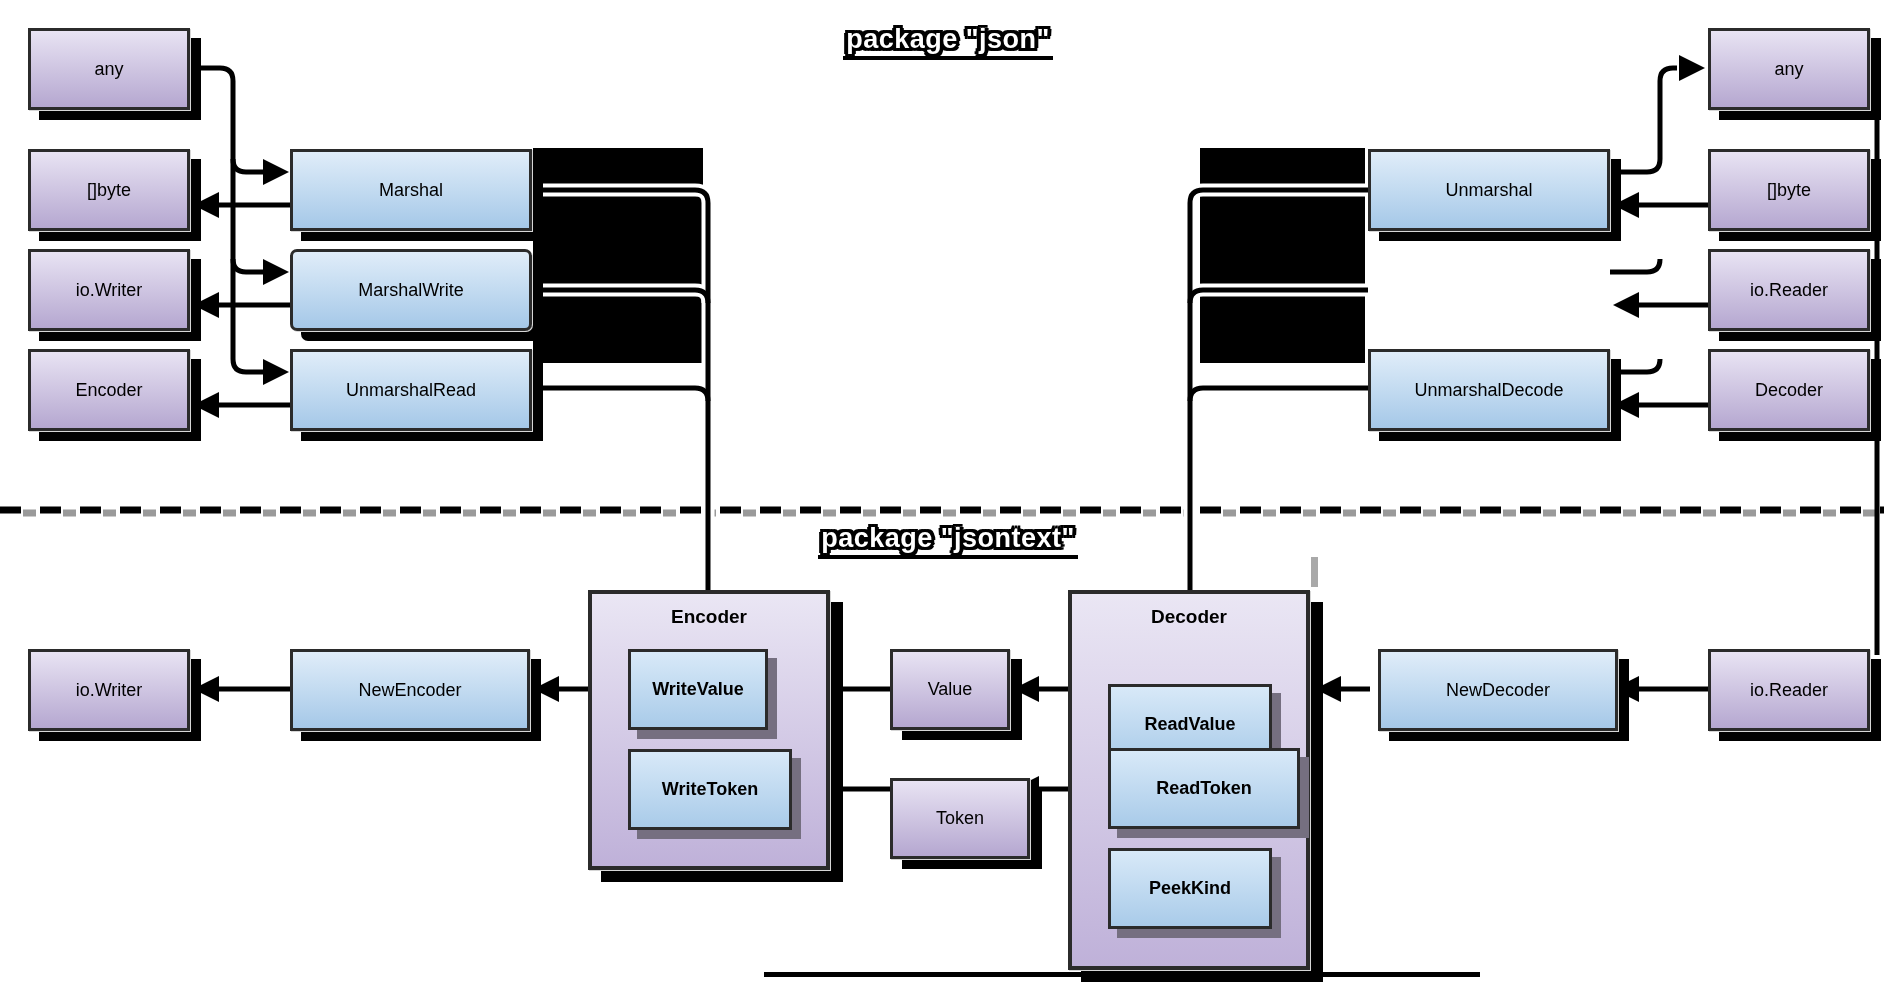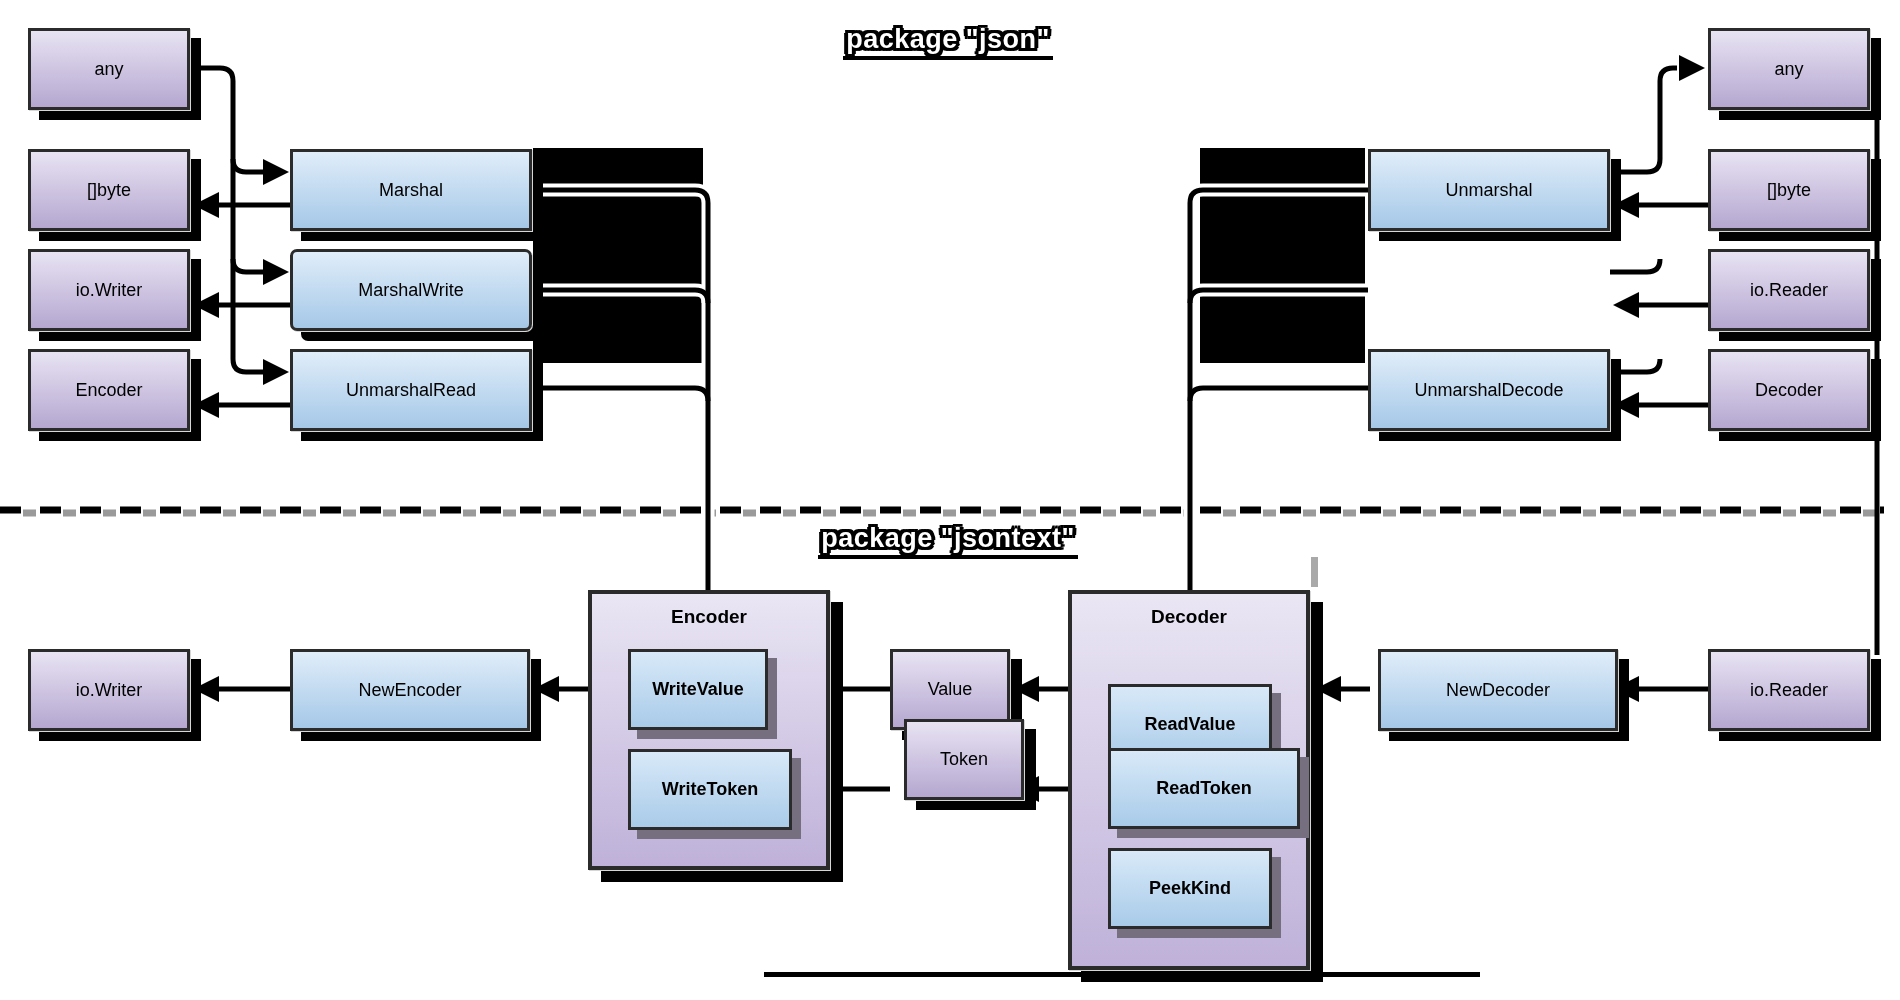--- a/index.html
+++ b/index.html
@@ -214,21 +214,21 @@
   <div class="inner" style="left:628px;top:649px;width:140px;height:81px;">
       <span>WriteValue</span>
     </div>
   <div class="inner" style="left:628px;top:749px;width:164px;height:81px;">
       <span>WriteToken</span>
     </div>
 
   <div class="box purple narrow" style="left:890px;top:649px;width:120px;height:81px;">
       <span>Value</span>
     </div>
-  <div class="box purple narrow" style="left:890px;top:719px;width:120px;height:81px;margin-left:14px;">
+  <div class="box purple narrow" style="left:890px;top:778px;width:140px;height:81px;">
       <span>Token</span>
     </div>
 
   <div class="container" style="left:1068px;top:590px;width:242px;height:380px;">
     <div class="ctitle">Decoder</div>
   </div>
   <div class="inner" style="left:1108px;top:684px;width:164px;height:81px;">
       <span>ReadValue</span>
     </div>
   <div class="inner" style="left:1108px;top:748px;width:192px;height:81px;">

